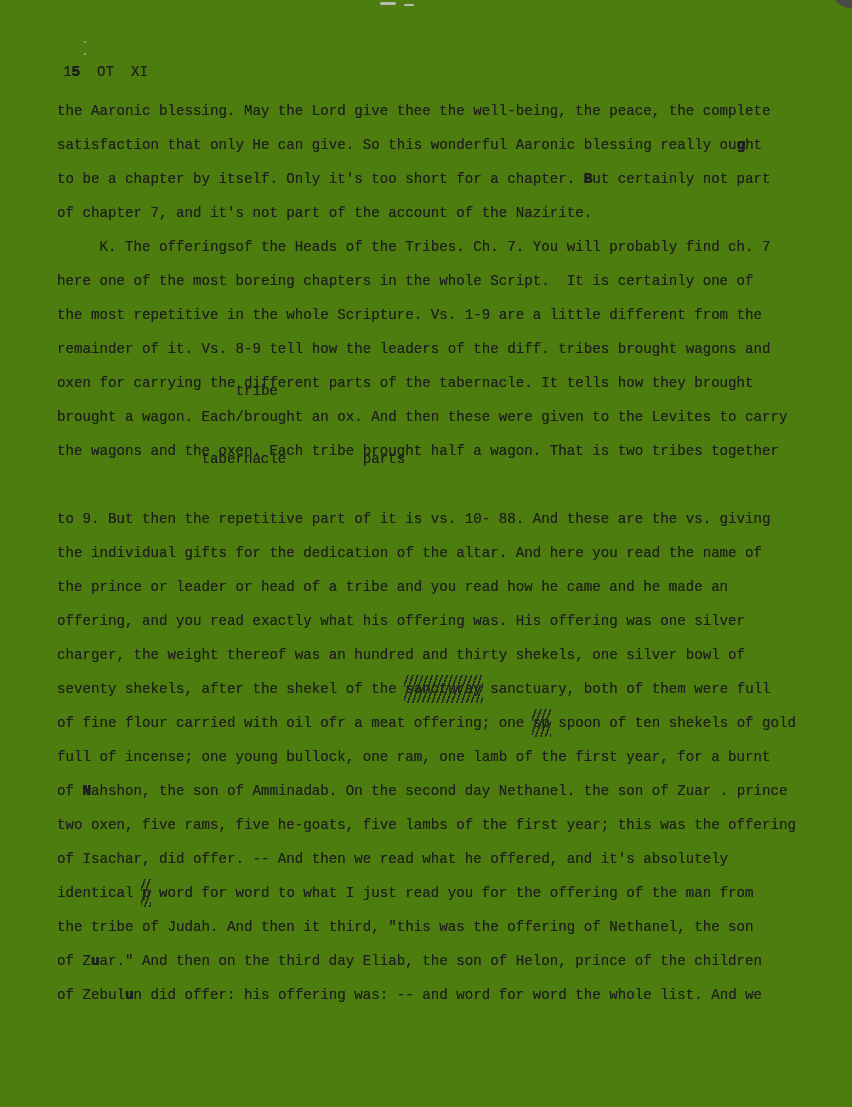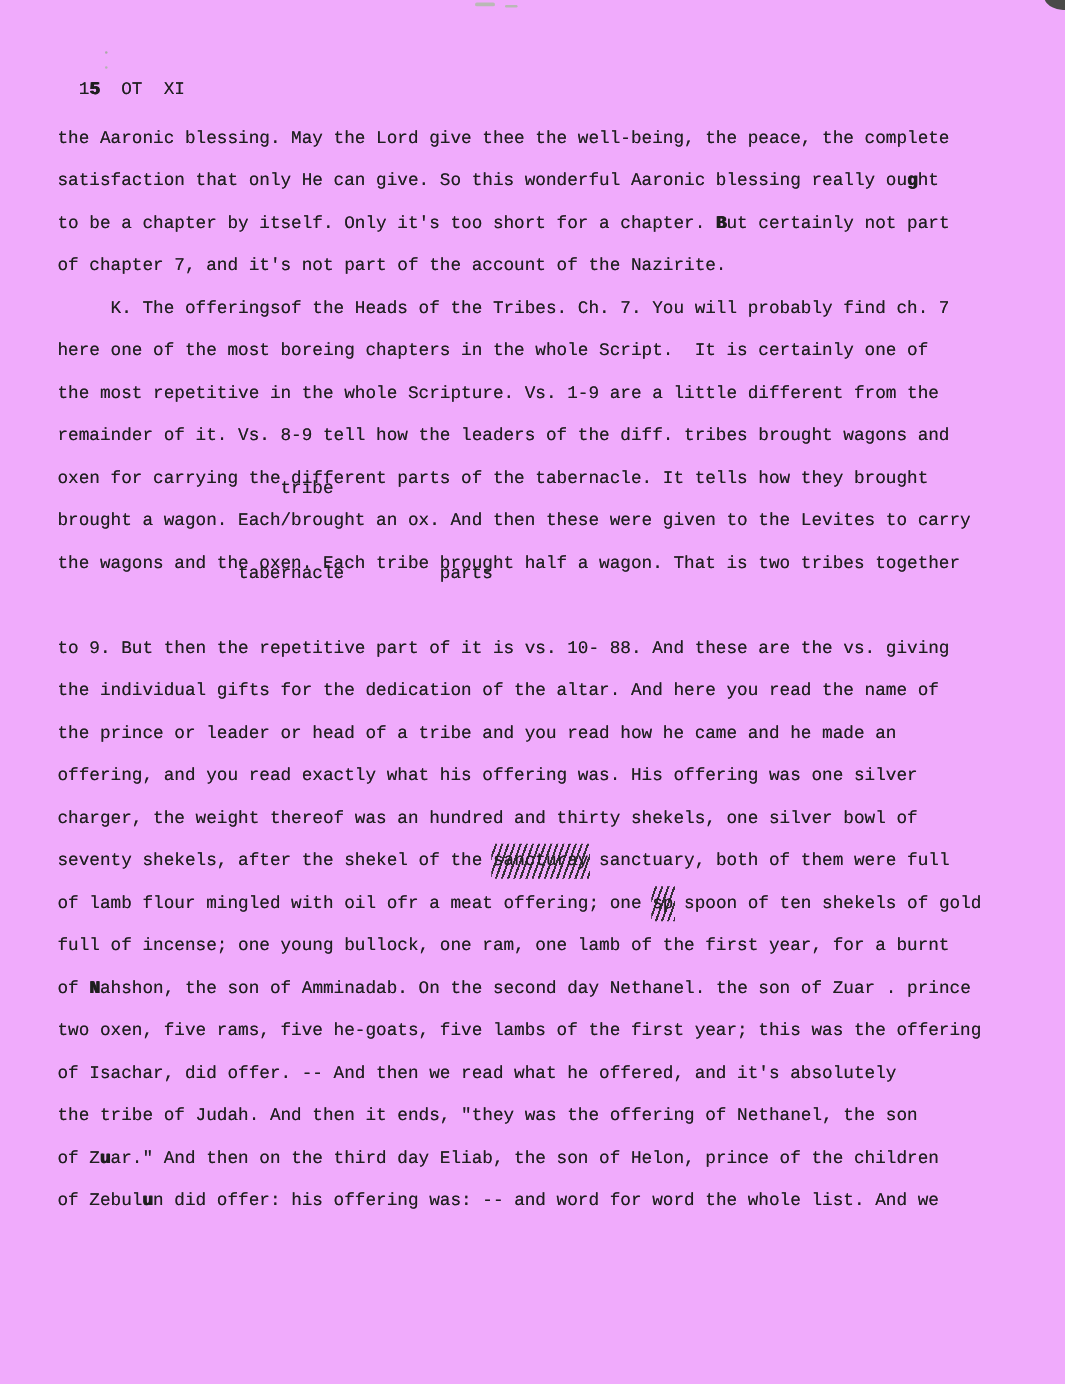--- a/index.html
+++ b/index.html
@@ -20,21 +20,21 @@
   .header-line {
     position: absolute;
     left: 63px;
     top: 60px;
     white-space: pre;
     line-height: 24px;
   }
 
   .text-block {
     position: absolute;
-    left: 46px;
+    left: 57px;
     top: 94px;
     right: 0;
   }
 
   .line {
     position: relative;
     white-space: pre;
     height: 34px;
     line-height: 34px;
   }
@@ -81,21 +81,21 @@
     left: 84px; top: 41px;
     width: 2px; height: 2px;
     background: #a9a9a6;
     box-shadow: 0 12px 0 0 #b4b4b1;
     border-radius: 50%;
   }
 </style>
 </head>
 <body>
 
-<div class="page" style="background: #f0abfc; color: rgb(31, 31, 31);">
+<div class="page" style="background: #4d7c0f; color: rgb(31, 31, 31);">
   <div class="smudge smudge-1"></div>
   <div class="smudge smudge-2"></div>
   <div class="corner-mark"></div>
   <div class="header-dots"></div>
 
   <div class="header-line"><span>1</span><span class="ovr">5</span><span>  OT  XI</span></div>
 
   <div class="text-block">
       <div class="line"><span>the Aaronic blessing. May the Lord give thee the well-being, the peace, the complete</span></div>
       <div class="line"><span>satisfaction that only He can give. So this wonderful Aaronic blessing really ou</span><span class="ovr">g</span><span>ht</span></div>
@@ -108,22 +108,23 @@
       <div class="line"><span>oxen for carrying the different parts of the tabernacle. It tells how they brought</span></div>
       <div class="line"><span class="interline" style="left: calc(21ch);">tribe</span><span>brought a wagon. Each/brought an ox. And then these were given to the Levites to carry</span></div>
       <div class="line"><span>the wagons and the oxen. Each tribe brought half a wagon. That is two tribes together</span></div>
       <div class="line"><span class="interline" style="left: calc(17ch);">tabernacle</span><span class="interline" style="left: calc(36ch);">parts</span></div>
       <div class="line"><span>to 9. But then the repetitive part of it is vs. 10- 88. And these are the vs. giving</span></div>
       <div class="line"><span>the individual gifts for the dedication of the altar. And here you read the name of</span></div>
       <div class="line"><span>the prince or leader or head of a tribe and you read how he came and he made an</span></div>
       <div class="line"><span>offering, and you read exactly what his offering was. His offering was one silver</span></div>
       <div class="line"><span>charger, the weight thereof was an hundred and thirty shekels, one silver bowl of</span></div>
       <div class="line"><span>seventy shekels, after the shekel of the </span><span class="struck">sancturay</span><span> sanctuary, both of them were full</span></div>
-      <div class="line"><span>of lamb flour mingled with oil ofr a meat offering; one </span><span class="struck">sp</span><span> spoon of ten shekels of gold</span></div>
+      <div class="line"><span>of fine flour carried with oil ofr a meat offering; one </span><span class="struck">sp</span><span> spoon of ten shekels of gold</span></div>
       <div class="line"><span>full of incense; one young bullock, one ram, one lamb of the first year, for a burnt</span></div>
       <div class="line"><span>of </span><span class="ovr">N</span><span>ahshon, the son of Amminadab. On the second day Nethanel. the son of Zuar . prince</span></div>
       <div class="line"><span>two oxen, five rams, five he-goats, five lambs of the first year; this was the offering</span></div>
       <div class="line"><span>of Isachar, did offer. -- And then we read what he offered, and it's absolutely</span></div>
-      <div class="line"><span>the tribe of Judah. And then it ends, "they was the offering of Nethanel, the son</span></div>
+      <div class="line"><span>identical </span><span class="struck">p</span><span> word for word to what I just read you for the offering of the man from</span></div>
+      <div class="line"><span>the tribe of Judah. And then it third, "this was the offering of Nethanel, the son</span></div>
       <div class="line"><span>of Z</span><span class="ovr">u</span><span>ar." And then on the third day Eliab, the son of Helon, prince of the children</span></div>
       <div class="line"><span>of Zebul</span><span class="ovr">u</span><span>n did offer: his offering was: -- and word for word the whole list. And we</span></div>
     </div>
 </div>
 
 </body></html>

